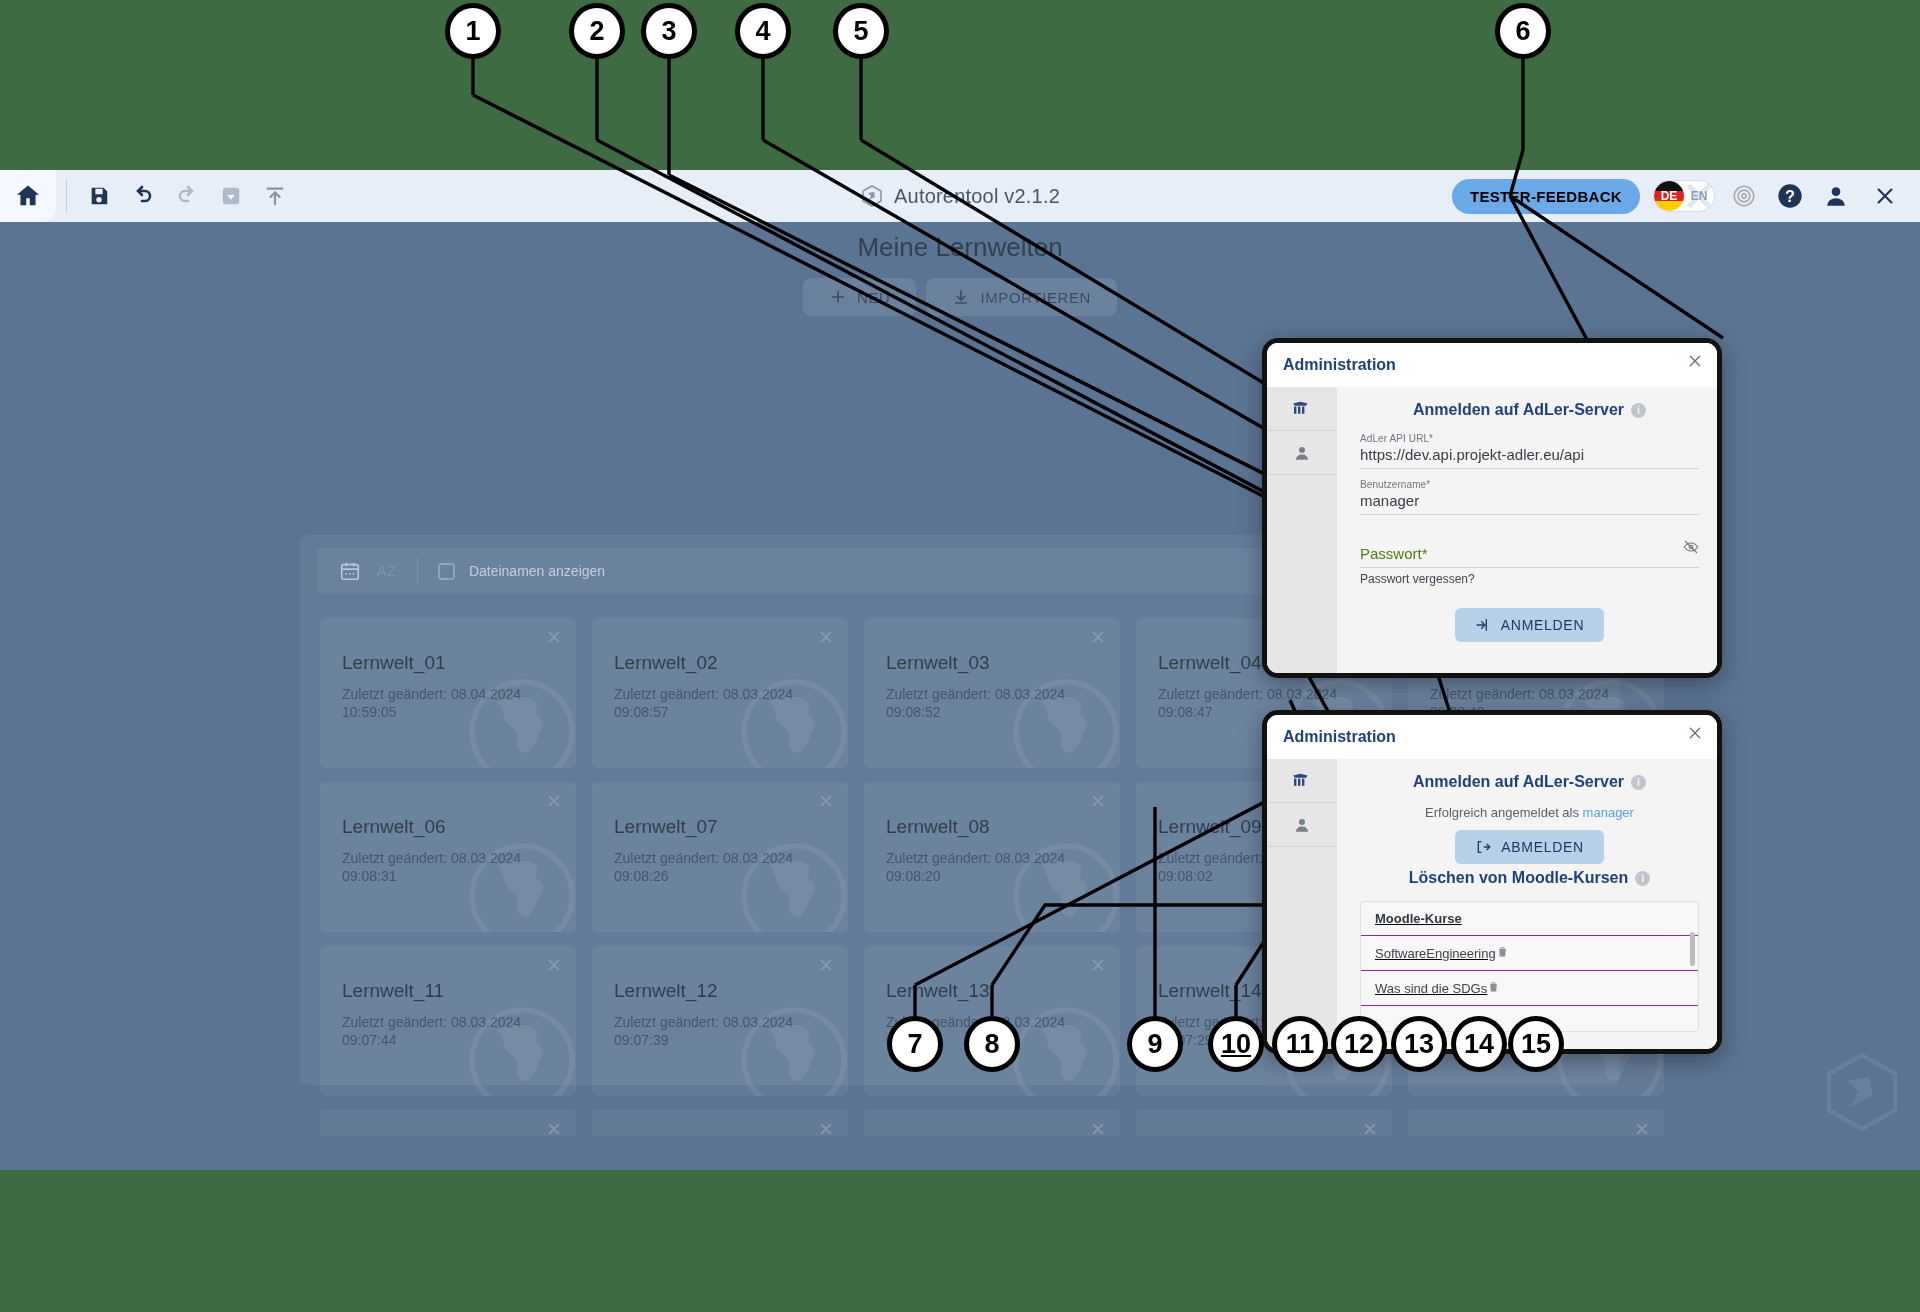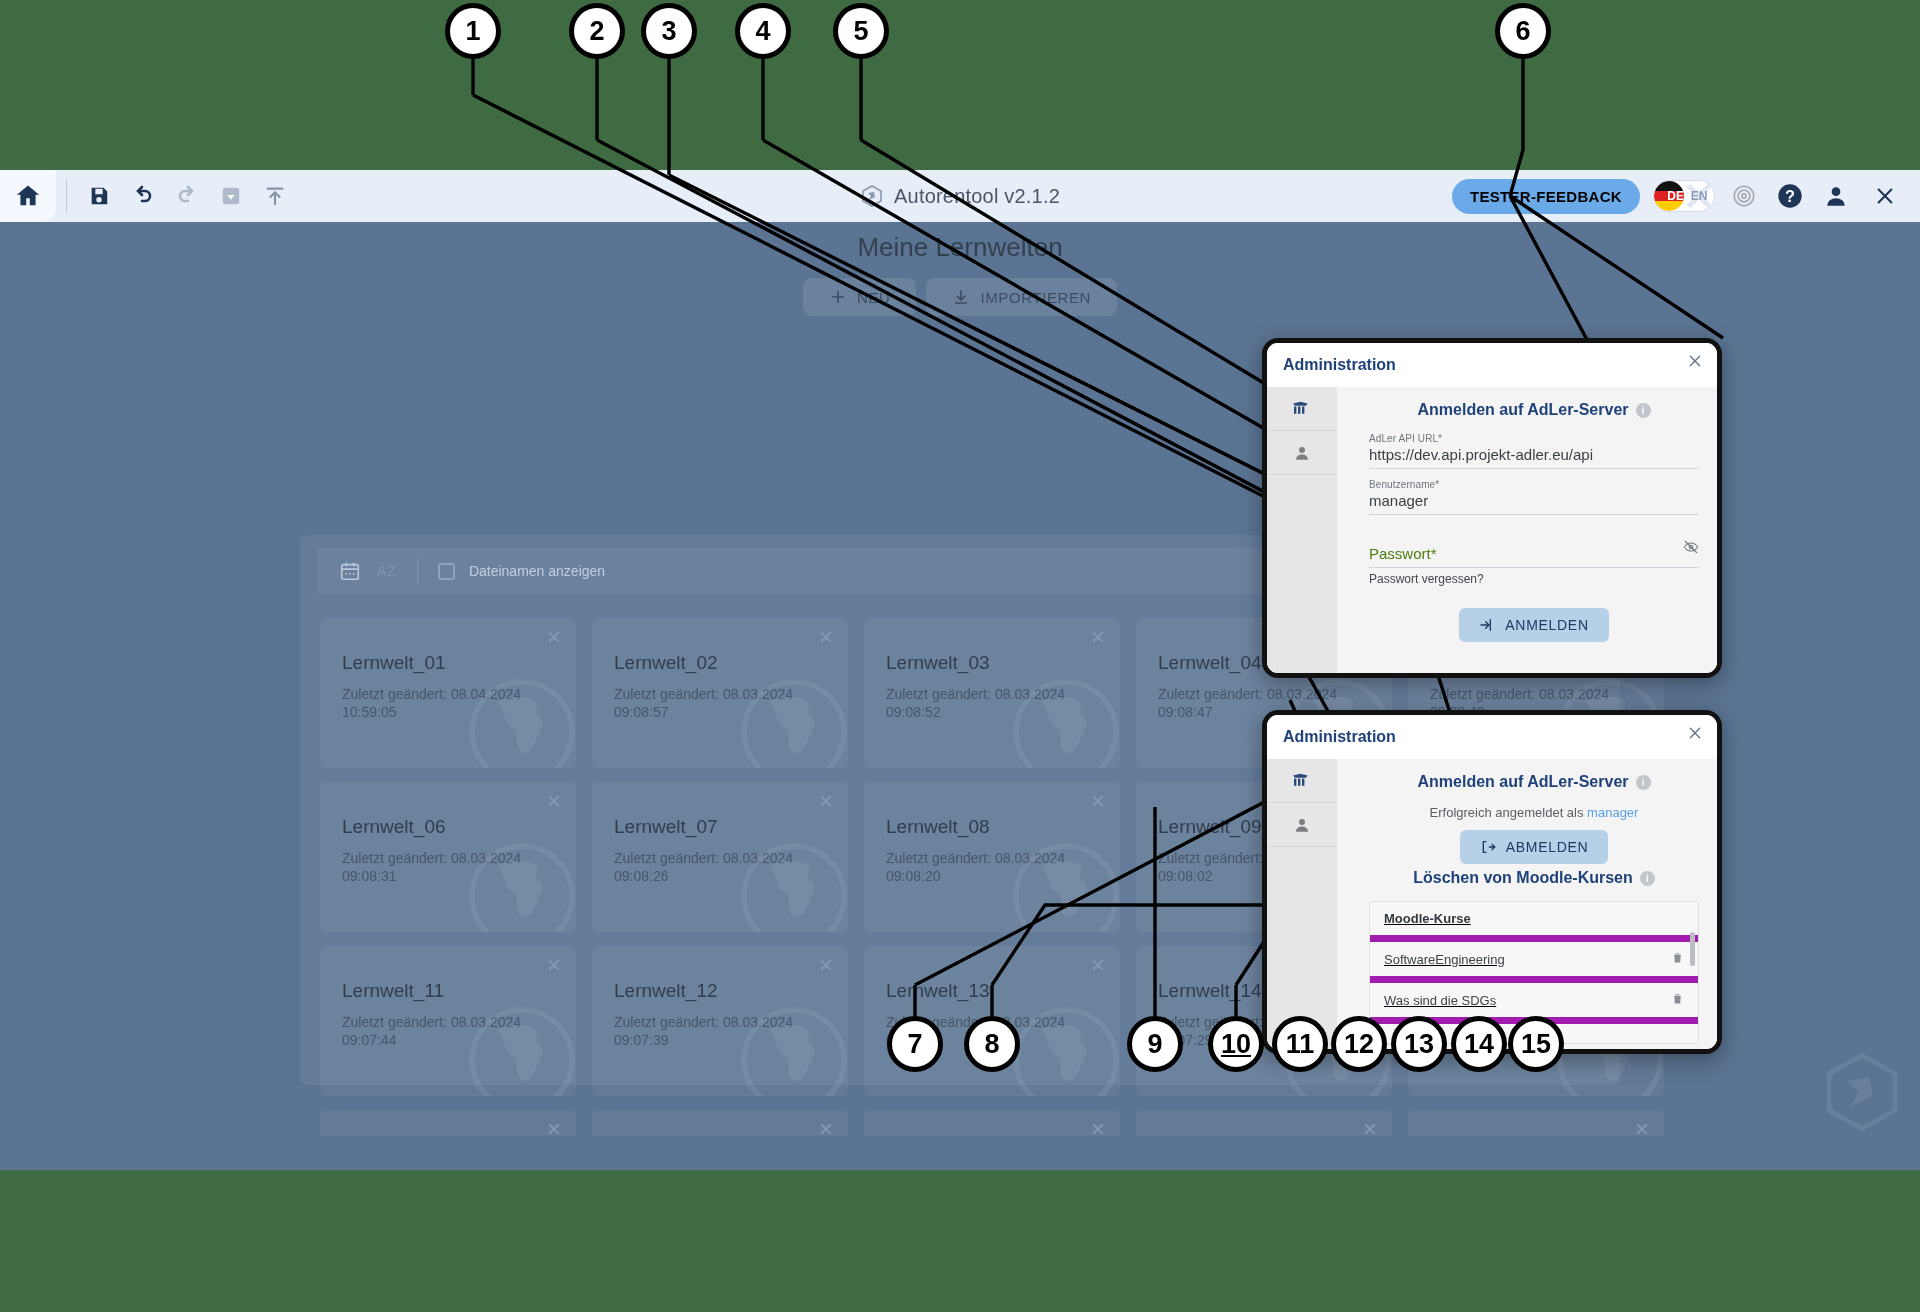--- a/index.html
+++ b/index.html
@@ -48,21 +48,21 @@
   }
   .lang-pill {
     display: flex; align-items: center; background: #fff; border-radius: 16px;
     box-shadow: 0 0 0 1px #d5dced; overflow: hidden;
   }
   .flag {
     width: 30px; height: 30px; border-radius: 50%; position: relative; overflow: hidden;
     display: flex; align-items: center; justify-content: center;
     font-size: 12px; font-weight: bold; color: #fff;
   }
-  .flag.de { background: linear-gradient(#111 0 33%, #d22 33% 66%, #fc0 66% 100%); justify-content: flex-end; }
+  .flag.de { background: linear-gradient(#111 0 33%, #d22 33% 66%, #fc0 66% 100%); }
   .flag.en {
     background: #f0f3f8; color: #2b4a7d; opacity: .55;
   }
   .flag.en::before {
     content: ""; position: absolute; inset: 0;
     background:
       linear-gradient(45deg, transparent 44%, #c9d4e6 44% 56%, transparent 56%),
       linear-gradient(-45deg, transparent 44%, #c9d4e6 44% 56%, transparent 56%),
       linear-gradient(#fff 0 0);
   }
@@ -144,21 +144,21 @@
   .dlg-head h4 { font-size: 16px; color: #20427a; font-weight: 600; }
   .dlg-head .dx { position: absolute; right: 14px; top: 10px; font-size: 17px; color: #6a7786; }
   .dlg-body { display: flex; height: calc(100% - 44px); }
   .dlg-rail {
     width: 70px; background: #e6e6e6; display: flex; flex-direction: column; align-items: center;
   }
   .rail-item {
     width: 70px; height: 44px; display: flex; align-items: center; justify-content: center;
     border-bottom: 1px solid #d4d4d4;
   }
-  .dlg-main { flex: 1; background: #f4f4f4; padding: 14px 18px 0 32px; }
+  .dlg-main { flex: 1; background: #f4f4f4; padding: 14px 18px 0 23px; }
 
   .sec-title {
     text-align: center; font-size: 16px; color: #20427a; font-weight: 600;
     display: flex; align-items: center; justify-content: center; gap: 7px; margin-bottom: 14px;
   }
   .info-dot {
     width: 15px; height: 15px; border-radius: 50%; background: #c1c6cc;
     color: #f4f4f4; font-size: 11px; font-weight: bold;
     display: inline-flex; align-items: center; justify-content: center;
   }
@@ -182,22 +182,22 @@
   .logged-as { text-align: center; font-size: 13px; color: #5b6068; margin-bottom: 10px; }
   .logged-as b { color: #5aa0e6; font-weight: normal; }
 
   .list-box {
     margin-top: 12px; border: 1px solid #e0e0e0; background: #f7f7f7; border-radius: 3px;
     position: relative;
     text-decoration: underline;
   }
   .list-head { font-size: 13px; font-weight: bold; color: #32383f; padding: 9px 14px; }
   .list-row {
-    display: flex; align-items: center; justify-content: space-between;
-    padding: 8px 14px; font-size: 13px; color: #3c434b; border-top: 7px solid #a21caf;
+    display: flex; align-items: center; 
+    padding: 8px 14px; font-size: 13px; color: #3c434b; border-top: 1px solid #a21caf;
   }
   .list-row.empty { height: 26px; }
   .trash { color: #8b8f95; font-size: 14px; }
   .scrollbar {
     position: absolute; right: 3px; top: 30px; width: 5px; height: 34px;
     background: #b9bdc2; border-radius: 3px;
   }
 
   
   .callout-layer { position: absolute; inset: 0; pointer-events: none; }

